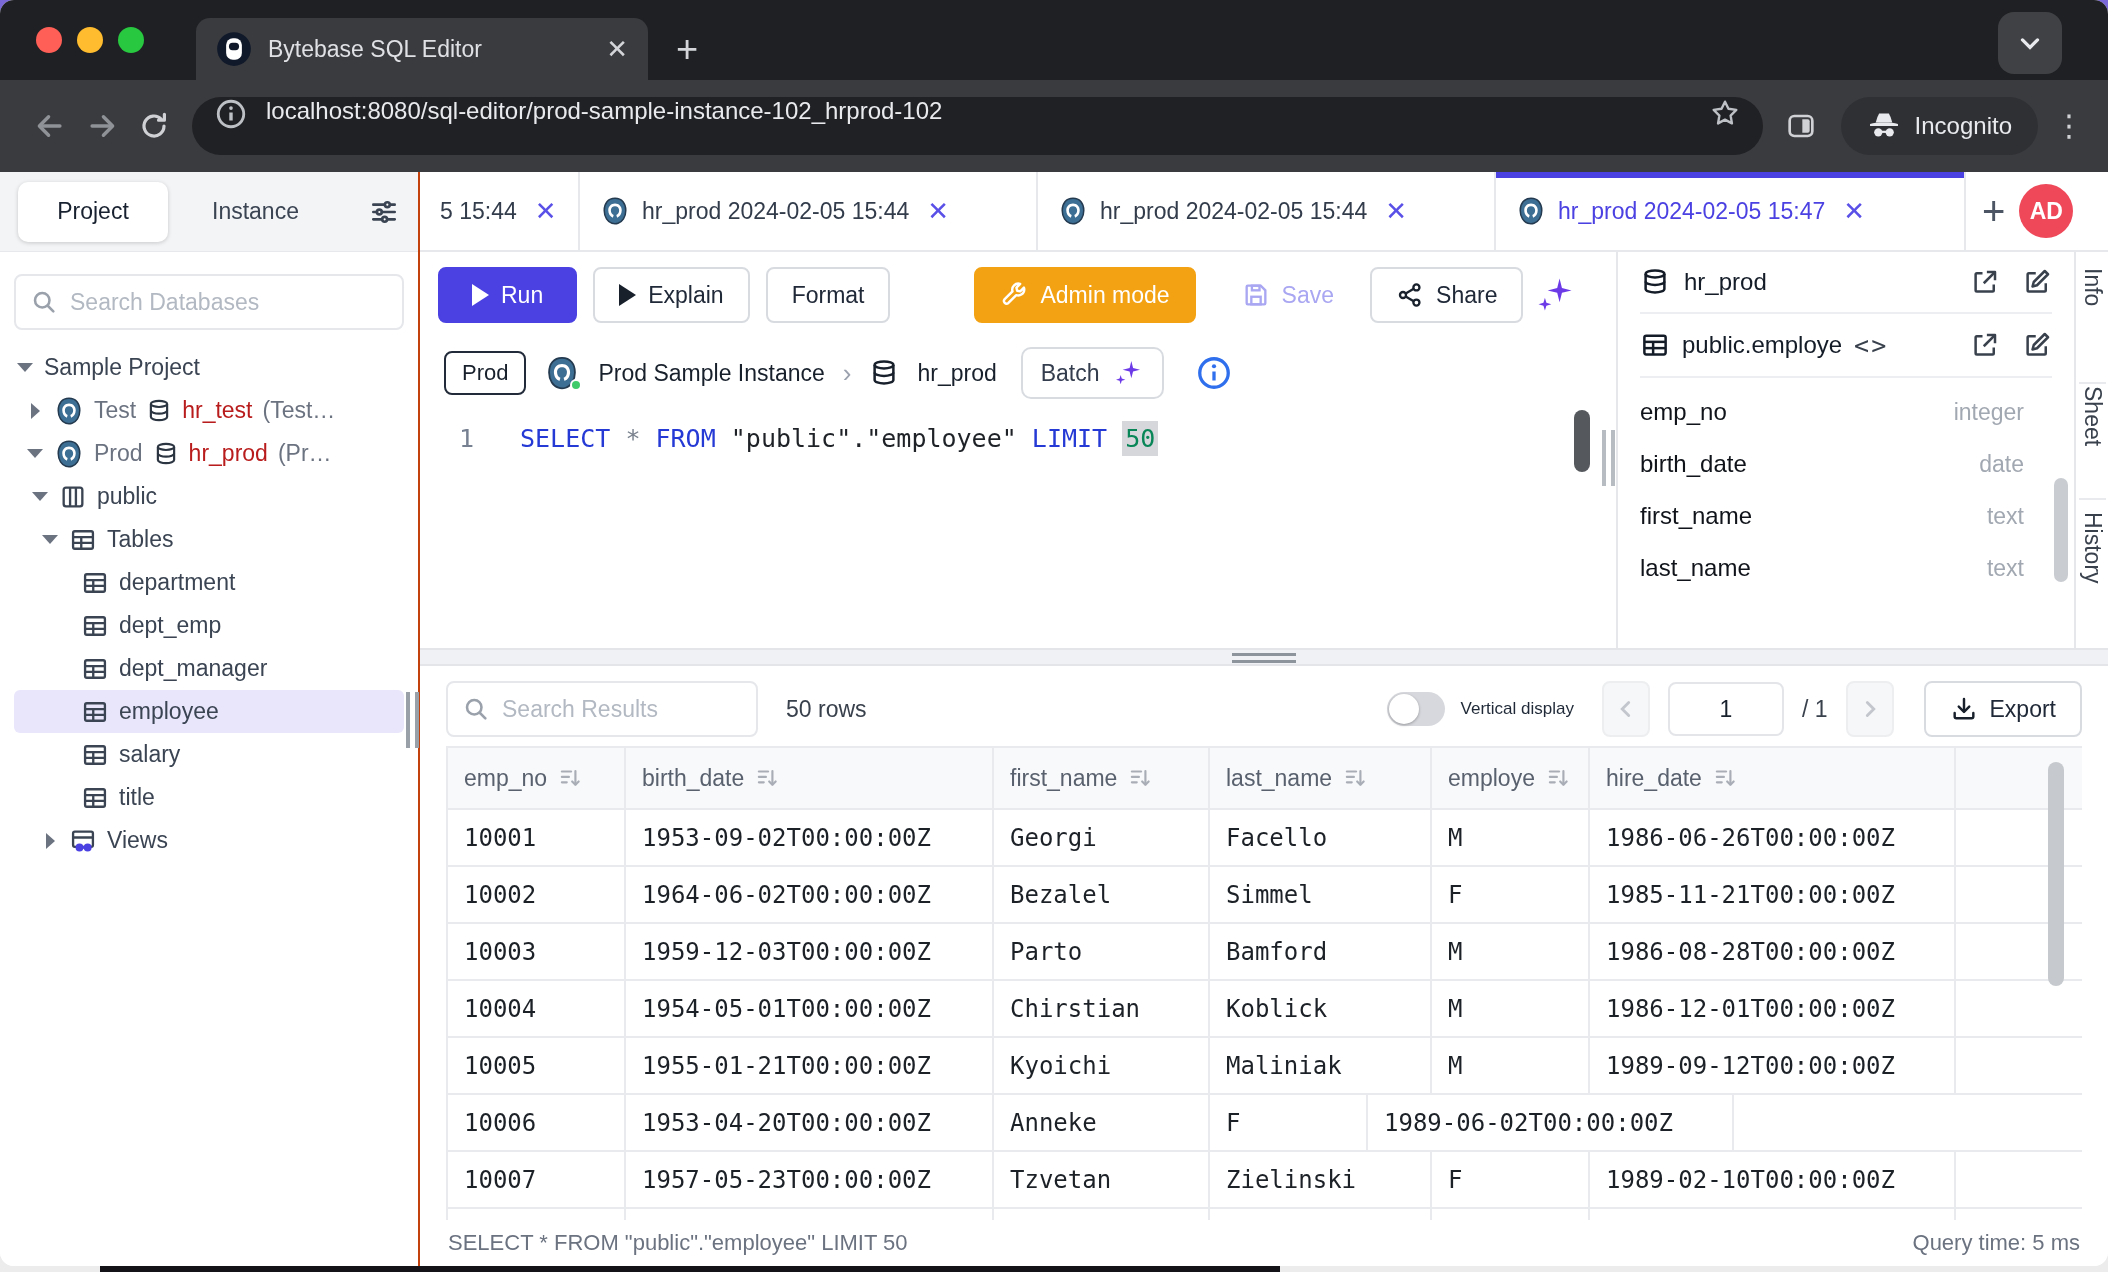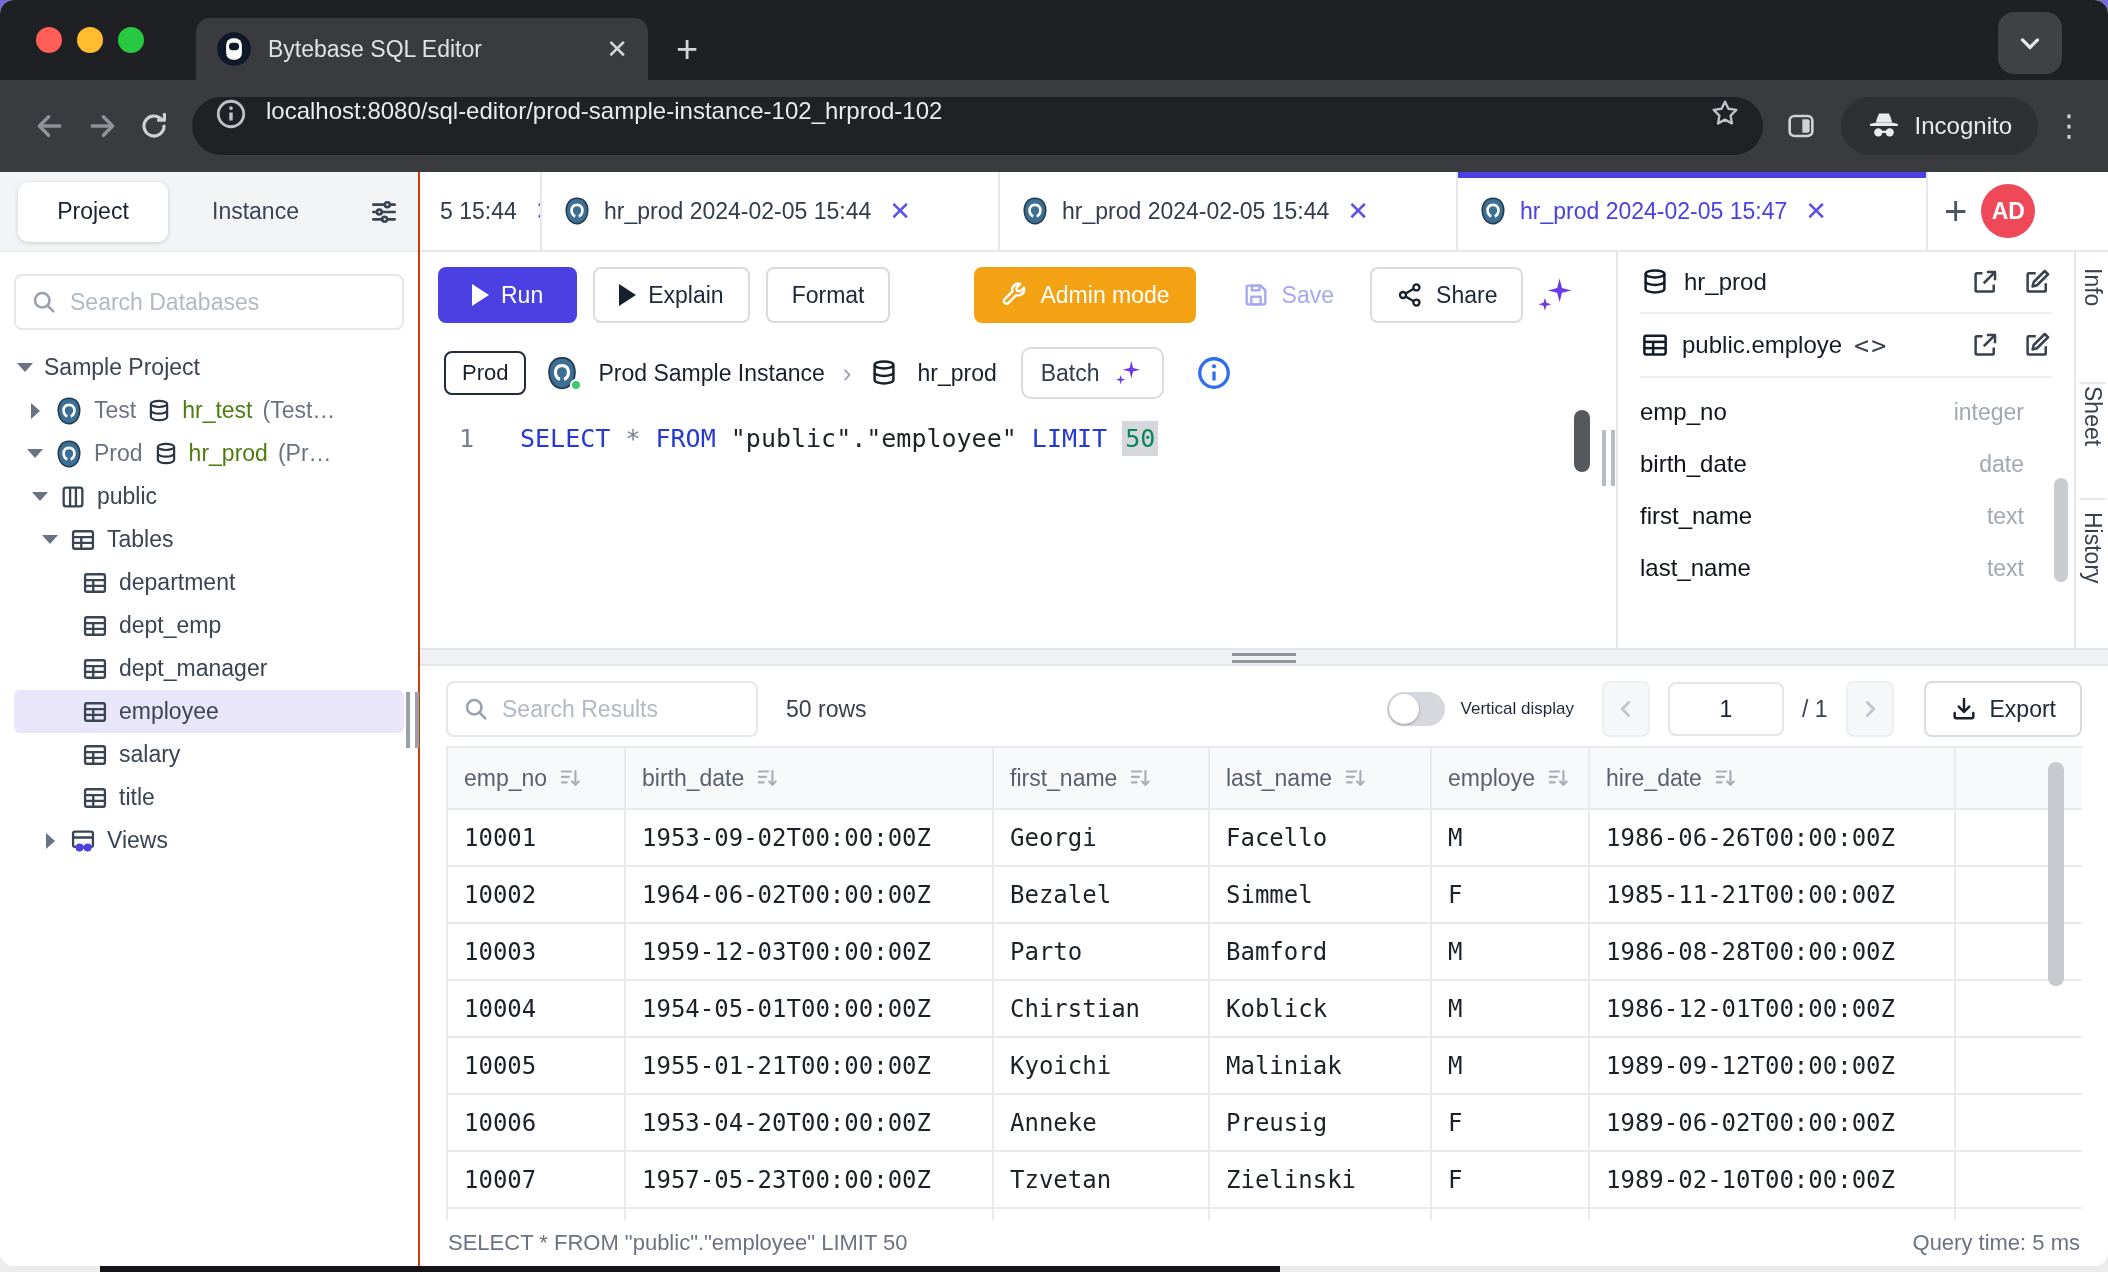--- a/index.html
+++ b/index.html
@@ -46,21 +46,21 @@
                 padding:0 14px; gap:12px; color:#9aa1ab; background:#fff; }
   .search-box input { border:none; outline:none; flex:1; font-family:inherit; font-size:23px; color:#374151; min-width:0; background:transparent;}
   .search-box input::placeholder { color:#b3b9c2; }
   .tree { margin-top:16px; font-size:23px; color:#3a4452; }
   .trow { height:43px; display:flex; align-items:center; gap:10px; padding-right:6px; border-radius:6px;
           white-space:nowrap; overflow:hidden; }
   .trow.sel { background:#e9e6fb; }
   .chev { width:18px; flex:none; display:flex; justify-content:center; }
   .tri-d { width:0; height:0; border-left:8px solid transparent; border-right:8px solid transparent; border-top:9px solid #6b7280; }
   .tri-r { width:0; height:0; border-top:8px solid transparent; border-bottom:8px solid transparent; border-left:9px solid #6b7280; }
-  .t-env { color:#6b7280; } .t-name { color:#4d7c0f; } .t-suffix { color:#6b7280; }
+  .t-env { color:#6b7280; } .t-name { color:#b91c1c; } .t-suffix { color:#6b7280; }
   .side-handle { position:absolute; left:406px; top:520px; display:flex; gap:5px; z-index:6; }
   .side-handle i, .pane-handle i { display:block; width:4px; height:56px; background:#9aa0a8; }
 
   
   .main { flex:1; display:flex; flex-direction:column; min-width:0; }
   .etabs { height:80px; flex:none; border-bottom:2px solid #e7e8ec; display:flex; align-items:stretch; background:#fff; }
   .etab { border-right:2px solid #e7e8ec; display:flex; align-items:center; gap:12px; padding:0 20px;
           font-size:23px; color:#323c4b; position:relative; flex:none; overflow:hidden; white-space:nowrap; }
   .etab.active { color:#4b41e2; }
   .etab.active::before { content:""; position:absolute; top:0; left:0; right:0; height:6px; background:#4b41e2; }
@@ -394,21 +394,21 @@
         </div>
       </div>
       <div class="side-handle">
           <i></i>
           <i></i>
         </div>
 
       <div class="main">
 
         <div class="etabs" id="editor-tabs">
-            <div class="etab" style="width: 122px;">
+            <div class="etab" style="width: 160px;">
               <span>5 15:44</span>
               <span class="etab-x">✕</span>
             </div>
             <div class="etab" style="width: 458px;">
               <svg width="30" height="30" viewBox="0 0 32 32">
                 <path d="M16 2.5C8.5 2.5 4.5 8 4.5 15.5c0 7 3.8 12.3 8.2 13.6 1.5.45 5.1.45 6.6 0 4.4-1.3 8.2-6.6 8.2-13.6C27.5 8 23.5 2.5 16 2.5z" fill="#3d6e93" stroke="#243a4f" stroke-width="1.6"></path>
                 <path d="M16 8c-4.2 0-7.2 3.1-7.2 7.2 0 3.9 2 6.9 4.9 7.9l.9-2.8c-1.9-.7-3-2.6-3-5.1 0-2.7 1.8-4.4 4.4-4.4s4.4 1.7 4.4 4.4c0 2.5-1.1 4.4-3 5.1l.9 2.8c2.9-1 4.9-4 4.9-7.9C23.2 11.1 20.2 8 16 8z" fill="#fff"></path>
               </svg>
               <span>hr_prod 2024-02-05 15:44</span>
               <span class="etab-x">✕</span>
@@ -742,21 +742,20 @@
                 <div class="td" style="width: 216px;">Kyoichi</div>
                 <div class="td" style="width: 222px;">Maliniak</div>
                 <div class="td" style="width: 158px;">M</div>
                 <div class="td" style="width: 366px;">1989-09-12T00:00:00Z</div>
                 <div class="td fill"></div>
               </div>
               <div class="tr">
                 <div class="td" style="width: 178px;">10006</div>
                 <div class="td" style="width: 368px;">1953-04-20T00:00:00Z</div>
                 <div class="td" style="width: 216px;">Anneke</div>
-                <div class="td" style="width: 222px;">Preusig</div>
                 <div class="td" style="width: 158px;">F</div>
                 <div class="td" style="width: 366px;">1989-06-02T00:00:00Z</div>
                 <div class="td fill"></div>
               </div>
               <div class="tr">
                 <div class="td" style="width: 178px;">10007</div>
                 <div class="td" style="width: 368px;">1957-05-23T00:00:00Z</div>
                 <div class="td" style="width: 216px;">Tzvetan</div>
                 <div class="td" style="width: 222px;">Zielinski</div>
                 <div class="td" style="width: 158px;">F</div>

